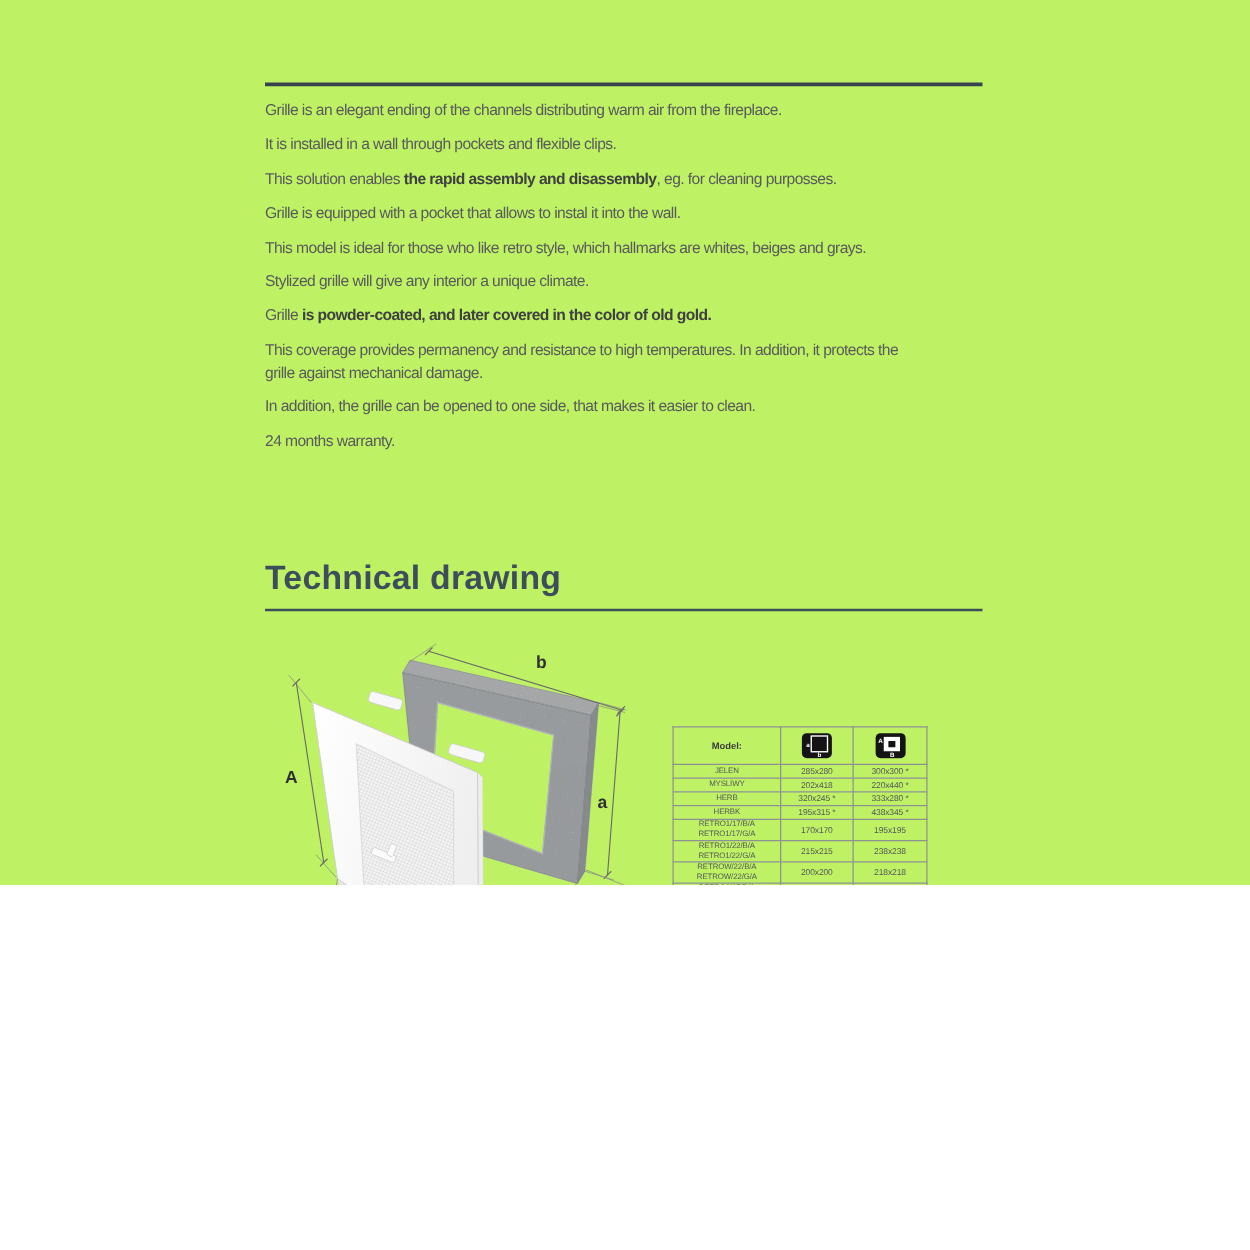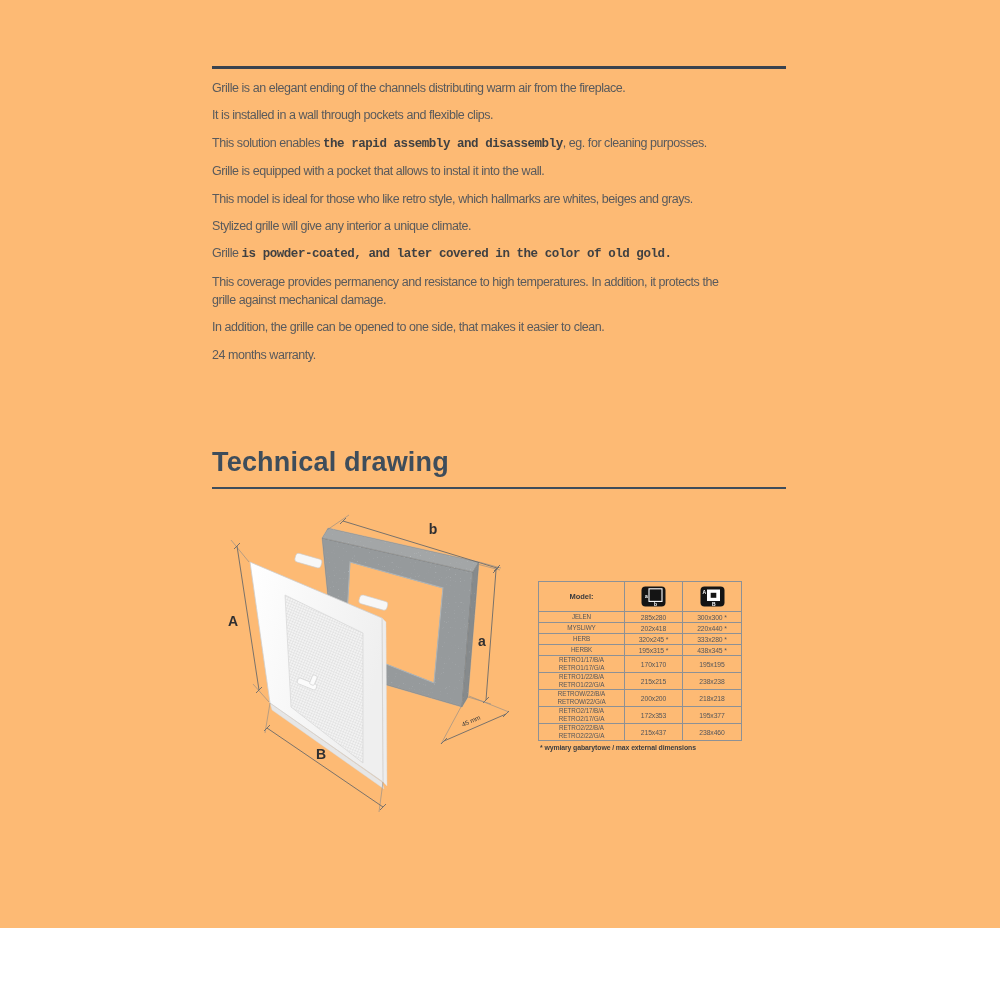--- a/index.html
+++ b/index.html
@@ -1,26 +1,26 @@
 <!DOCTYPE html>
 <html><head>
 <meta charset="utf-8">
 <style>
   html,body{margin:0;padding:0;background:#ffffff;}
-  .page{position:relative;width:1000px;height:928px;background:#fdba74;overflow:hidden;
+  .page{position:relative;width:1000px;height:708px;background:#bef264;overflow:hidden;
         font-family:"Liberation Sans",sans-serif;}
   .rule{position:absolute;left:212px;width:574px;background:#39434f;}
   .rule-top{top:66px;height:3px;}
   .rule-heading{top:487px;height:2px;background:#3e4d5b;}
 
   .intro{position:absolute;left:212px;top:79px;width:580px;color:#595a5c;
          font-size:12.5px;letter-spacing:-0.45px;line-height:18px;}
   .intro p{margin:0 0 9.4px 0;white-space:nowrap;}
   .intro p.tight{margin-bottom:0;}
-  .intro strong{color:#3f4042;font-weight:700;font-family:Liberation Mono, monospace;}
+  .intro strong{color:#3f4042;font-weight:700;}
 
   .section-title{position:absolute;left:212px;top:447px;margin:0;font-size:27px;
                  font-weight:700;color:#3e4d5b;letter-spacing:0.2px;}
 
   .drawing{position:absolute;left:215px;top:500px;width:310px;height:322px;}
 
   .dims{position:absolute;left:538px;top:581px;width:203px;border-collapse:collapse;
         table-layout:fixed;text-align:center;color:#55565a;}
   .dims th,.dims td{border:1px solid #8d9195;padding:0;vertical-align:middle;}
   .dims thead th{height:29px;}

